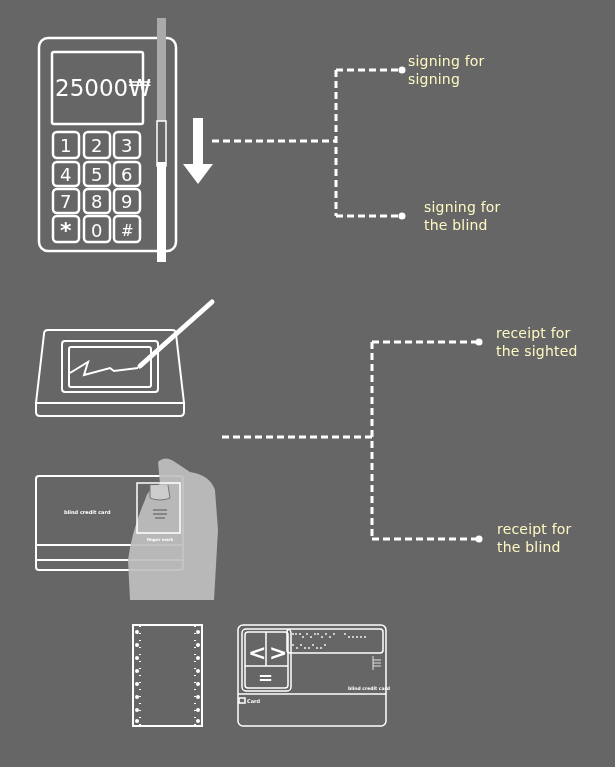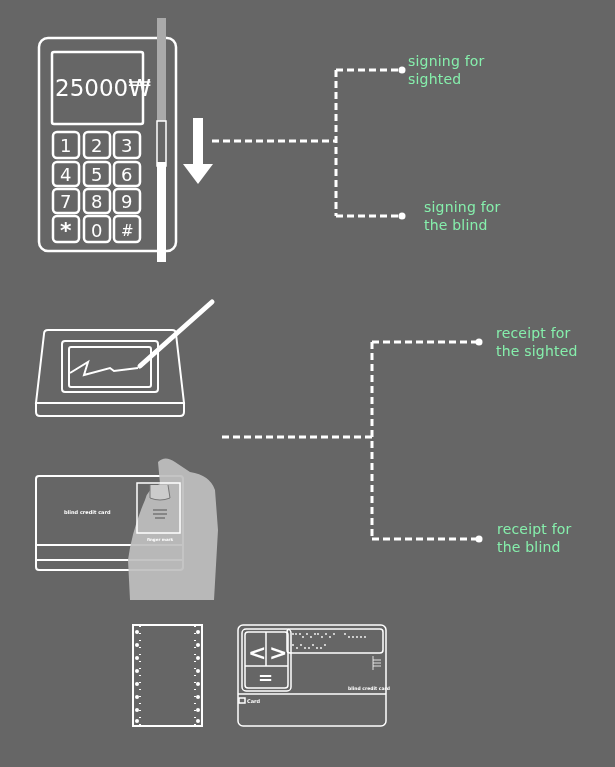--- a/index.html
+++ b/index.html
@@ -1,19 +1,19 @@
 <!DOCTYPE html>
 <html><head>
 <meta charset="utf-8">
 <style>
   html, body { margin:0; padding:0; }
   body { width:615px; height:767px; background:#666666; position:relative; overflow:hidden;
          font-family:"DejaVu Sans", "Liberation Sans", sans-serif; color:#fff; }
   .abs { position:absolute; }
-  .label { font-size:14px; line-height:18px; color:#86efac; letter-spacing:0.2px; }
+  .label { font-size:14px; line-height:18px; color:#fef9c3; letter-spacing:0.2px; }
   svg { position:absolute; left:0; top:0; }
   .key-txt { font-size:18px; fill:#fff; font-family:"DejaVu Sans", sans-serif; }
   .amount { font-size:23px; fill:#fff; font-family:"DejaVu Sans", sans-serif; }
   .tiny { font-size:5px; fill:#fff; font-weight:bold; font-family:"DejaVu Sans", sans-serif; }
 </style>
 </head>
 <body>
 
 <svg width="615" height="767" viewBox="0 0 615 767">
 
@@ -175,21 +175,21 @@
     <line x1="373" y1="660" x2="381" y2="660"></line>
     <line x1="373" y1="663" x2="381" y2="663"></line>
     <line x1="373" y1="666" x2="381" y2="666"></line>
   </g>
   <text class="tiny" x="348" y="690" style="font-size:4.5px">blind credit card</text>
   <text class="tiny" x="247" y="703" style="font-size:5px">Card</text>
 </svg>
 
 <div class="abs label" style="left:408px; top:52px;">
   <div>signing for</div>
-  <div>sighted</div>
+  <div>signing</div>
 </div>
 <div class="abs label" style="left:424px; top:198px;">
   <div>signing for</div>
   <div>the blind</div>
 </div>
 <div class="abs label" style="left:496px; top:324px;">
   <div>receipt for</div>
   <div>the sighted</div>
 </div>
 <div class="abs label" style="left:497px; top:520px;">

